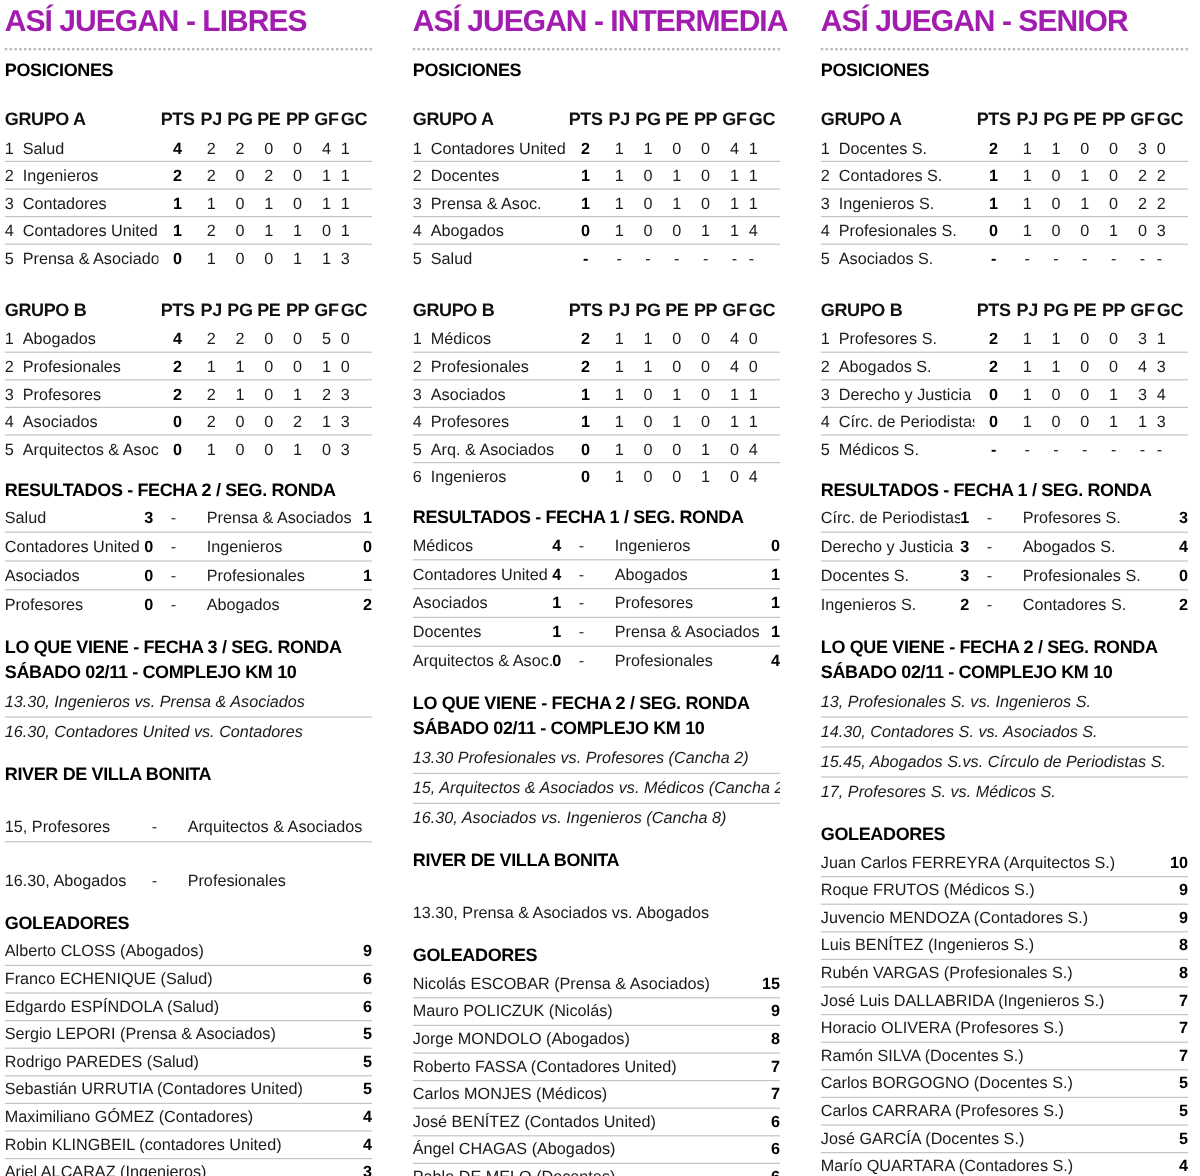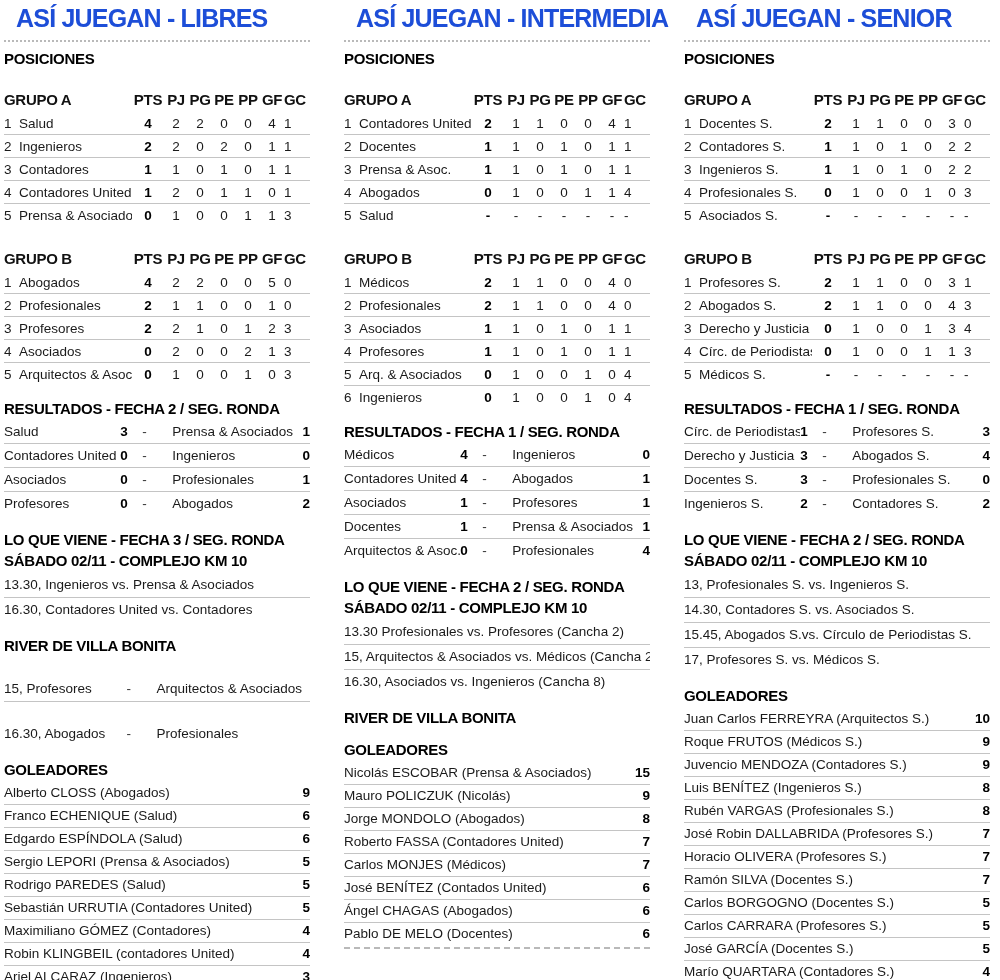--- a/index.html
+++ b/index.html
@@ -8,21 +8,21 @@
     width:1000px; height:980px; overflow:hidden;
     background:#ffffff; color:#111;
     font-family:"Liberation Sans", sans-serif;
   }
   .page { padding:4px 10px 0 4px; height:100%; }
   .cols { display:grid; grid-template-columns:1fr 1fr 1fr; column-gap:34px; }
   .col { min-width:0; }
 
   .title {
     font-size:25px; font-weight:bold; letter-spacing:-0.8px;
-    margin:0 0 7px 12px; color:#1d4ed8; white-space:nowrap;
+    margin:0 0 7px 0; color:#a21caf; white-space:nowrap;
   }
   .dotrule { border-top:2px dotted #b9b9b9; height:0; margin-bottom:6px; }
 
   .sec { margin-top:15px; }
   .sec.first { margin-top:8px; }
   .h2 {
     font-size:15px; font-weight:bold; letter-spacing:-0.3px;
     margin:0 0 3px 0; color:#000; white-space:nowrap;
   }
   .h2.tight { margin-bottom:1px; line-height:1.35; }
@@ -51,21 +51,21 @@
   .r-row:last-child { border-bottom:none; }
   .r-home { flex:0 0 38%; white-space:nowrap; overflow:hidden; }
   .r-hs { width:22px; font-weight:bold; color:#000; flex:none; }
   .r-dash { width:30px; flex:none; color:#333; }
   .r-away { flex:1; white-space:nowrap; overflow:hidden; }
   .r-as { width:16px; text-align:right; font-weight:bold; color:#000; flex:none; }
 
   
   .f-row {
     font-size:13.5px; border-bottom:1px solid #c4c4c4;
-    padding:4.5px 0; color:#1a1a1a; white-space:nowrap; overflow:hidden;
+    padding:4.5px 0; color:#1a1a1a; white-space:nowrap; overflow:hidden;font-style:italic;
   }
   .f-row:last-child { border-bottom:none; }
 
   
   .v-row {
     display:flex; align-items:baseline; font-size:13.5px;
     border-bottom:1px solid #c4c4c4; padding:4.5px 0; color:#1a1a1a;
   }
   .v-row:last-child { border-bottom:none; }
   .v-home { flex:0 0 40%; white-space:nowrap;margin-top:20px; }
@@ -617,20 +617,28 @@
 
 
               <div class="f-row">
                 <span>16.30, Asociados vs. Ingenieros (Cancha 8)</span>
               </div>
             </div>
         </div>
 
         <div class="sec">
           <div class="h2">RIVER DE VILLA BONITA</div>
+          <div>
+
+              <div class="v-row">
+                <span class="v-home">13.30, Prensa &amp; Asociados vs. Abogados</span>
+                <span class="v-dash"></span>
+                <span class="v-away"></span>
+              </div>
+            </div>
         </div>
 
         <div class="sec">
           <div class="h2">GOLEADORES</div>
           <div class="gole-list">
 
               <div class="g-row">
                 <span class="g-name">Nicolás ESCOBAR (Prensa &amp; Asociados)</span>
                 <span class="g-goals">15</span>
               </div>
@@ -919,21 +927,21 @@
                 <span class="g-name">Luis BENÍTEZ (Ingenieros S.)</span>
                 <span class="g-goals">8</span>
               </div>
 
               <div class="g-row">
                 <span class="g-name">Rubén VARGAS (Profesionales S.)</span>
                 <span class="g-goals">8</span>
               </div>
 
               <div class="g-row">
-                <span class="g-name">José Robin DALLABRIDA (Profesores S.)</span>
+                <span class="g-name">José Luis DALLABRIDA (Ingenieros S.)</span>
                 <span class="g-goals">7</span>
               </div>
 
               <div class="g-row">
                 <span class="g-name">Horacio OLIVERA (Profesores S.)</span>
                 <span class="g-goals">7</span>
               </div>
 
               <div class="g-row">
                 <span class="g-name">Ramón SILVA (Docentes S.)</span>

